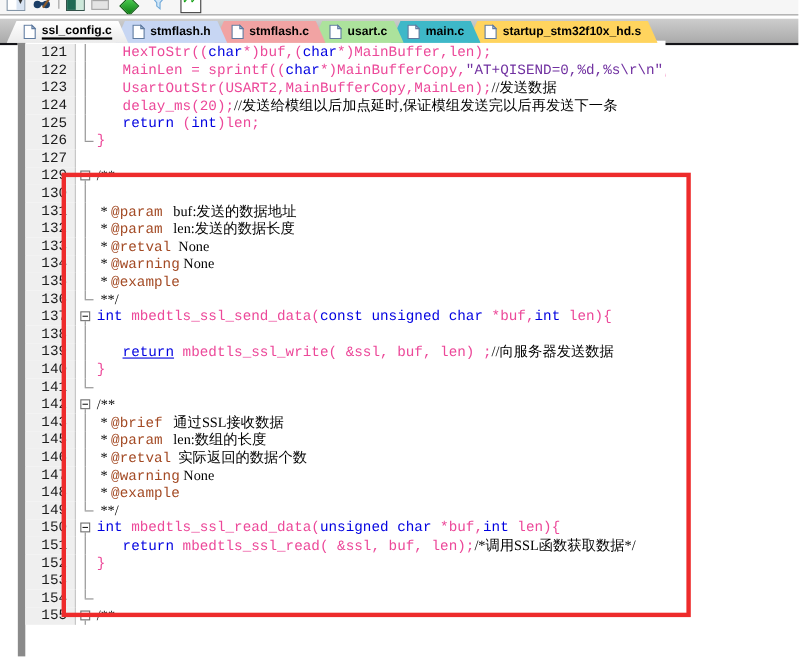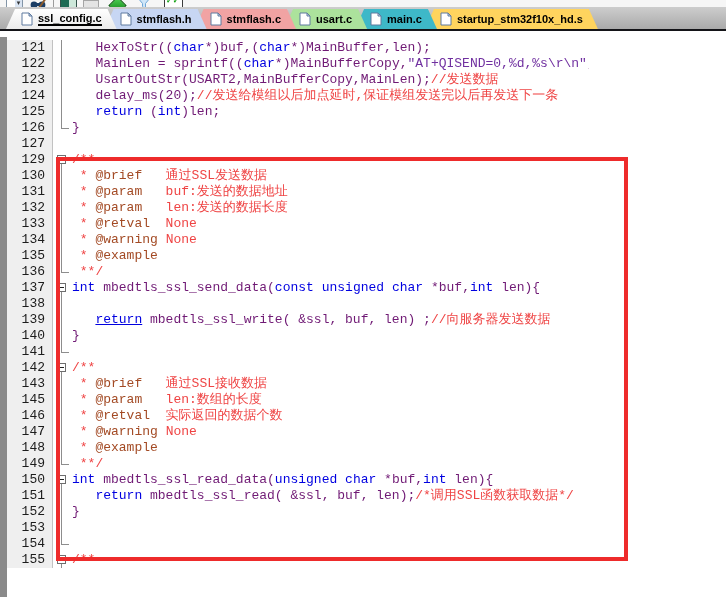--- a/index.html
+++ b/index.html
@@ -14,51 +14,51 @@
   .icon-sep{width:1px;height:12px;background:#9b9b9b;position:relative;top:-3px;margin-left:8px;}
   .icon-config{width:15px;height:12px;border:1px solid #33524a;display:flex;}
   .icon-config i{display:block;height:100%;}
   .icon-win{width:14px;height:11px;border:1px solid #a5a5a5;background:#e4e4e4;}
   .icon-win i{display:block;height:3px;background:#c6c6c6;border-bottom:1px solid #a5a5a5;}
   .icon-diamond{width:11px;height:11px;transform:rotate(45deg);margin-top:3px;
                 background:linear-gradient(135deg,#4fd455,#0c7a12);border:1px solid #0a5c0e;}
   .icon-check{width:15px;height:12px;border:1px solid #3c3c3c;background:#fff;color:#12a012;
               font-size:8px;line-height:6px;font-weight:bold;padding:1px;}
   
-  .tabbar{position:absolute;left:0;top:7px;width:726px;height:24px;
+  .tabbar{position:absolute;left:0;top:17px;width:726px;height:24px;
           background:linear-gradient(#cdcdcd,#aaaaaa);border-bottom:2px solid #141418;
           box-sizing:border-box;display:flex;align-items:flex-end;padding-left:12px;}
   .tab{position:relative;height:20px;display:flex;align-items:center;gap:5px;padding:0 15px;
        clip-path:polygon(9px 0,calc(100% - 9px) 0,100% 100%,0 100%);
        font-size:11px;font-weight:700;color:#000;margin:0 -6px;white-space:nowrap;cursor:pointer;}
   .tab.active{background:linear-gradient(#ffffff,#ebebeb);}
   .tab.active .lbl{border-bottom:2px solid #000;padding-bottom:0px;}
   .docicon{flex:0 0 auto;}
   
-  .editor{position:absolute;left:0;top:37px;width:589px;height:560px;background:#fff;overflow:hidden;}
+  .editor{position:absolute;left:16px;top:37px;width:589px;height:560px;background:#fff;overflow:hidden;}
   .leftstrip{position:absolute;left:0;top:0;width:7px;height:100%;background:#8a8a8a;}
   .rows{position:absolute;left:7px;top:3px;}
   .row{display:flex;height:16px;}
   .num{width:46px;background:#efefef;border-right:1px solid #c2c2c2;box-sizing:border-box;
        text-align:right;padding-right:7px;color:#1c1c1c;
        font:13px/16px "Liberation Mono","DejaVu Sans Mono",monospace;}
   .fold{width:19px;position:relative;flex:0 0 auto;}
   .fbox{position:absolute;left:4px;top:3px;width:9px;height:9px;background:#fff;
         border:1px solid #6e6e6e;box-sizing:border-box;}
   .fbox::after{content:"";position:absolute;left:1px;right:1px;top:3px;height:1px;background:#222;}
   .fline{position:absolute;left:8px;top:0;bottom:0;width:1px;background:#8d8d8d;}
   .fline.half{bottom:8px;}
   .fline.below{top:12px;}
   .fend{position:absolute;left:8px;top:8px;width:8px;height:1px;background:#8d8d8d;}
   .code{white-space:pre;font:13px/16px "Liberation Mono","DejaVu Sans Mono",monospace;color:#000;}
-  .sp{color:#701a75;}
+  .sp{color:#ec4899;}
   .sk{color:#0000e0;}
   .sku{color:#0000e0;text-decoration:underline;}
   .ss{color:#7030a0;}
-  .sc{color:#ef4444;}
+  .sc{color:#000000;font-family:Liberation Serif, serif;}
   .sd{color:#a34a24;}
   
   .annot{position:absolute;left:56px;top:157px;width:564px;height:396px;
          border:4px solid #ee2b2b;z-index:50;pointer-events:none;}
 </style>
 </head>
 <body>
 
 <div class="toolbar" id="toolbar">
     <div class="ti">
@@ -197,21 +197,20 @@
           <div class="fbox"></div>
           <div class="fline below"></div>
         </div>
         <div class="code"><span class="sc">/**</span></div>
       </div>
       <div class="row">
         <div class="num">130</div>
         <div class="fold">
           <div class="fline"></div>
         </div>
-        <div class="code"><span class="sc"> * </span><span class="sd">@brief</span><span class="sc">   通过SSL发送数据</span></div>
       </div>
       <div class="row">
         <div class="num">131</div>
         <div class="fold">
           <div class="fline"></div>
         </div>
         <div class="code"><span class="sc"> * </span><span class="sd">@param</span><span class="sc">   buf:发送的数据地址</span></div>
       </div>
       <div class="row">
         <div class="num">132</div>

